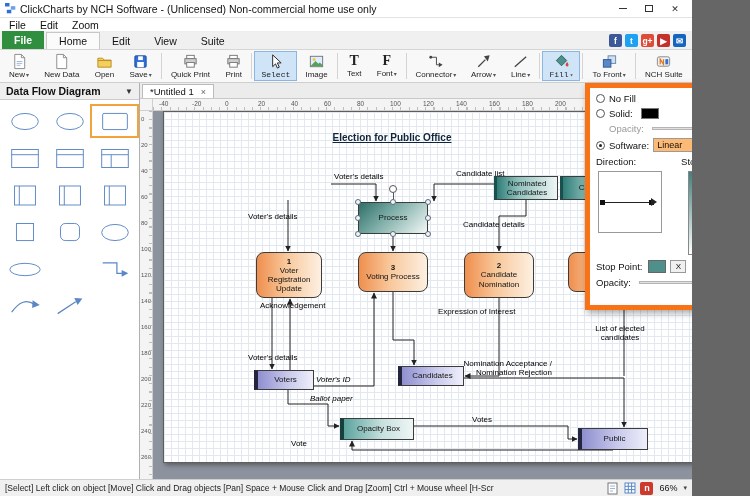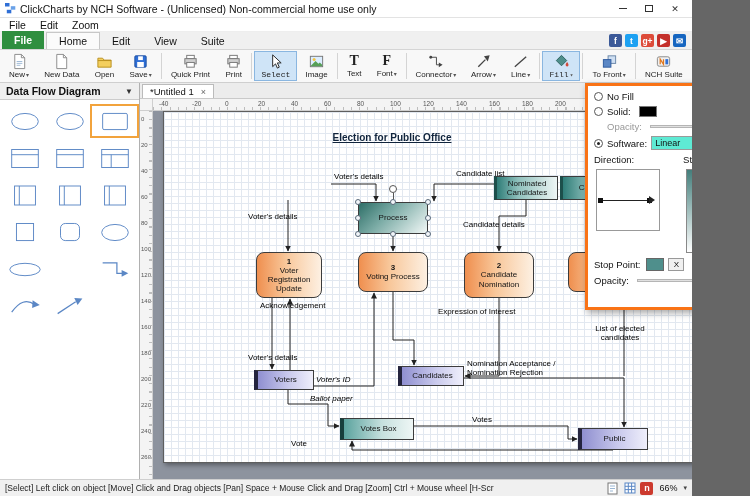--- a/index.html
+++ b/index.html
@@ -75,30 +75,30 @@
   .edge-label{position:absolute;font-size:8px;color:#000;line-height:1.15;white-space:nowrap;z-index:3;}
 
   .handle{position:absolute;width:6px;height:6px;background:#f2f6fa;border:1px solid #5a6a7a;border-radius:50%;z-index:4;}
   .h-tl{left:-4px;top:-4px}.h-tm{left:50%;margin-left:-3px;top:-4px}.h-tr{right:-4px;top:-4px}
   .h-ml{left:-4px;top:50%;margin-top:-3px}.h-mr{right:-4px;top:50%;margin-top:-3px}
   .h-bl{left:-4px;bottom:-4px}.h-bm{left:50%;margin-left:-3px;bottom:-4px}.h-br{right:-4px;bottom:-4px}
   .rot-stem{position:absolute;left:50%;top:-10px;width:1px;height:10px;background:#555;}
   .rot-handle{position:absolute;left:50%;top:-18px;width:8px;height:8px;margin-left:-4px;border:1px solid #555;border-radius:50%;background:#fff;z-index:4;}
 
   
-  .fill-panel{position:absolute;left:585px;top:83px;width:150px;height:227px;background:#fff;border:3px solid #f97316;box-shadow:2px 3px 7px rgba(0,0,0,.35);z-index:50;padding:5px 6px;font-size:9.5px;}
+  .fill-panel{position:absolute;left:585px;top:83px;width:150px;height:227px;background:#fff;border:5px solid #f97316;box-shadow:2px 3px 7px rgba(0,0,0,.35);z-index:50;padding:5px 6px;font-size:9.5px;}
   .fp-row{display:flex;align-items:center;gap:4px;margin-bottom:4px;}
   .radio{width:9px;height:9px;border:1px solid #555;border-radius:50%;position:relative;flex:none;background:#fff;}
   .radio.checked::after{content:'';position:absolute;left:2px;top:2px;right:2px;bottom:2px;background:#222;border-radius:50%;}
   .swatch-black{width:18px;height:11px;background:#000;border:1px solid #777;margin-left:4px;}
   .fp-disabled{color:#999;}
   .slider{flex:1;height:3px;background:#e0e0e0;border:1px solid #b5b5b5;position:relative;margin-left:4px;}
   .slider .thumb{position:absolute;right:0;top:-4px;width:7px;height:11px;background:#d7d7d7;border:1px solid #999;}
   .slider.blue .thumb{background:var(--slider-blue,#2f6fd6);border-color:#1d4fa0;border-radius:2px;}
-  .fp-select{flex:1;border:1px solid #9a9a9a;background:#5eead4;height:14px;display:flex;align-items:center;justify-content:space-between;padding:0 3px;font-size:9px;}
+  .fp-select{flex:1;border:1px solid #9a9a9a;background:#fdba74;height:14px;display:flex;align-items:center;justify-content:space-between;padding:0 3px;font-size:9px;}
   .fp-mid{display:flex;margin:1px 0 5px 2px;}
   .dir-box{width:64px;height:62px;border:1px solid #999;position:relative;background:#fff;}
   .dir-line{position:absolute;left:4px;right:9px;top:50%;height:1px;background:#222;}
   .dir-sq{position:absolute;width:5px;height:5px;background:#111;top:50%;margin-top:-2.5px;}
   .dir-sq.l{left:1px}.dir-sq.r{right:7px}
   .dir-arrow{position:absolute;right:0px;top:50%;margin-top:-4px;width:0;height:0;border:4px solid transparent;border-left:6px solid #222;}
   .stops-wrap{margin-left:26px;position:relative;}
   .stops-bar{width:13px;height:84px;border:1px solid #888;background:linear-gradient(180deg,var(--gradient-top,#447f7c),#ffffff);}
   .stop-marker{position:absolute;left:14px;width:0;height:0;border:4px solid transparent;border-right:6px solid #111;}
   .stop-marker.top{top:-2px}.stop-marker.bottom{bottom:-2px}
@@ -520,35 +520,35 @@
             <div class="node process-orange" style="left: 404px; top: 140px; width: 62px; height: 40px;">
               <div class="node-label"></div>
             </div>
             <div class="node datastore-purple" style="left: 90px; top: 258px; width: 60px; height: 20px;">
               <div class="node-label">Voters</div>
             </div>
             <div class="node datastore-purple" style="left: 234px; top: 254px; width: 66px; height: 20px;">
               <div class="node-label">Candidates</div>
             </div>
             <div class="node datastore-teal2" style="left: 176px; top: 306px; width: 74px; height: 22px;">
-              <div class="node-label">Votes Box</div>
+              <div class="node-label">Opacity Box</div>
             </div>
             <div class="node datastore-purple" style="left: 414px; top: 316px; width: 70px; height: 22px;">
               <div class="node-label">Public</div>
             </div>
             <div class="edge-label" style="left: 170px; top: 60px;">Voter's details</div>
             <div class="edge-label" style="left: 292px; top: 57px;">Candidate list</div>
             <div class="edge-label" style="left: 299px; top: 108px;">Candidate details</div>
             <div class="edge-label" style="left: 84px; top: 100px;">Voter's details</div>
             <div class="edge-label" style="left: 96px; top: 189px;">Acknowledgement</div>
             <div class="edge-label" style="left: 274px; top: 195px;">Expression of Interest</div>
             <div class="edge-label" style="left: 84px; top: 241px;">Voter's details</div>
             <div class="edge-label" style="left: 152px; top: 263px; font-style: italic;">Voter's ID</div>
             <div class="edge-label" style="left: 146px; top: 282px; font-style: italic;">Ballot paper</div>
-            <div class="edge-label" style="left: 303px; top: 247px; width: 98px; white-space: normal; text-align: left;">Nomination Acceptance / Nomination Rejection</div>
+            <div class="edge-label" style="left: 290px; top: 247px; width: 98px; white-space: normal; text-align: right;">Nomination Acceptance / Nomination Rejection</div>
             <div class="edge-label" style="left: 308px; top: 303px;">Votes</div>
             <div class="edge-label" style="left: 127px; top: 327px;">Vote</div>
             <div class="edge-label" style="left: 420px; top: 212px; width: 72px; white-space: normal; text-align: center;">List of elected candidates</div>
           </div>
       </div>
     </div>
   </div>
 
   <div class="fill-panel">
     <div class="fp-row">

